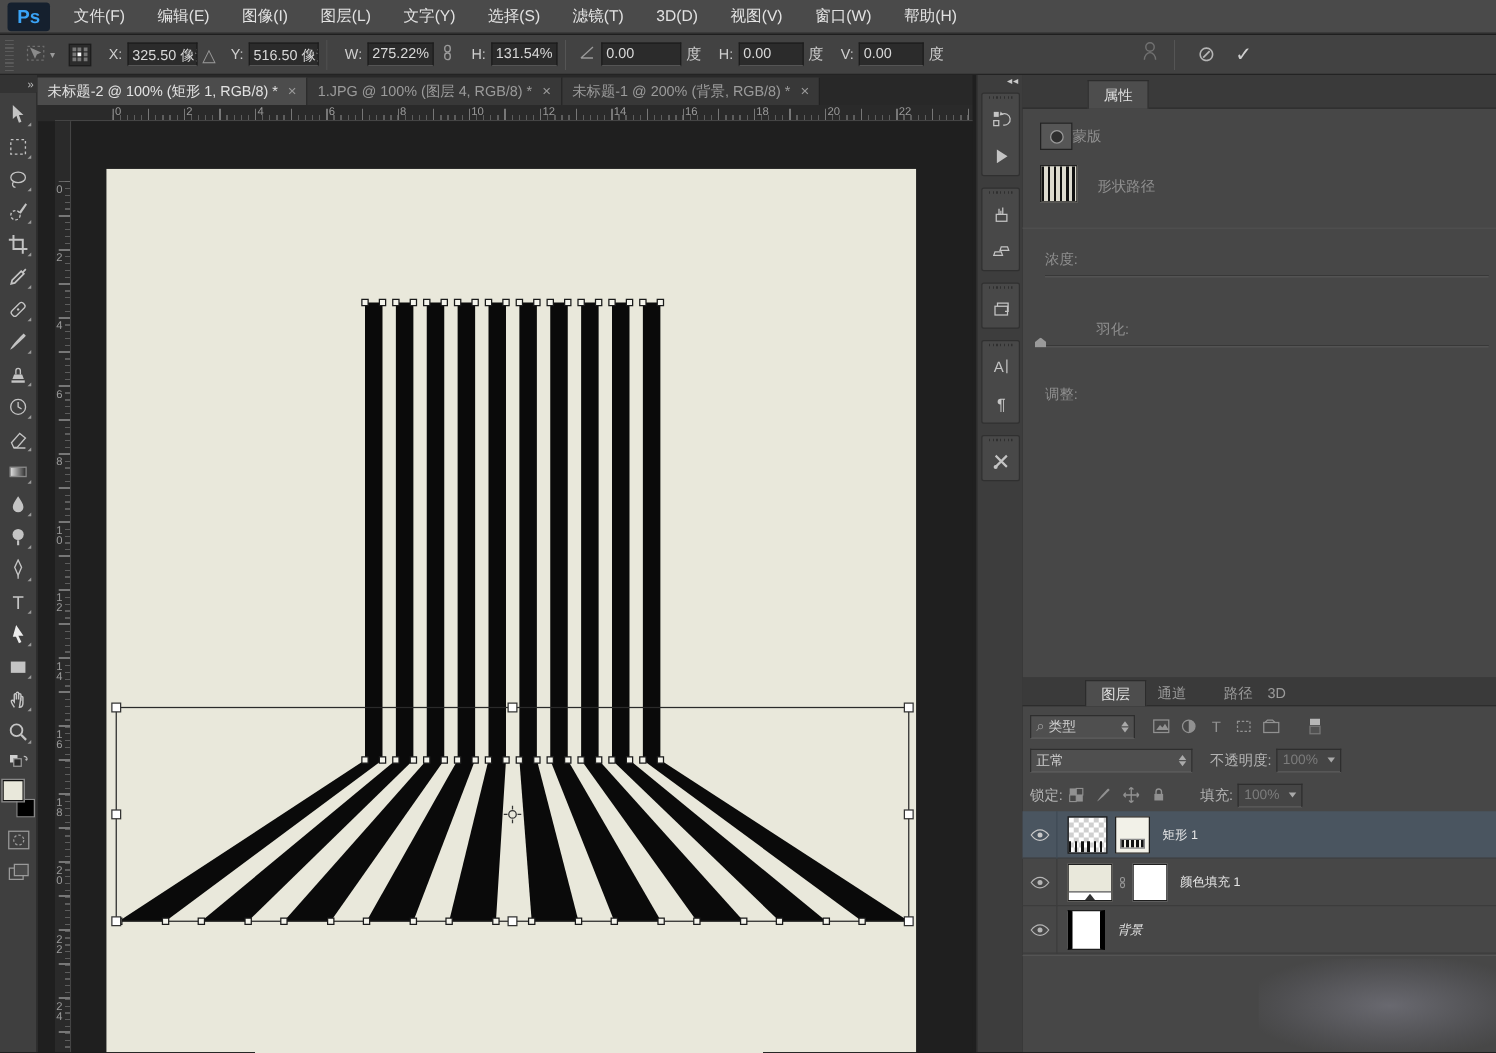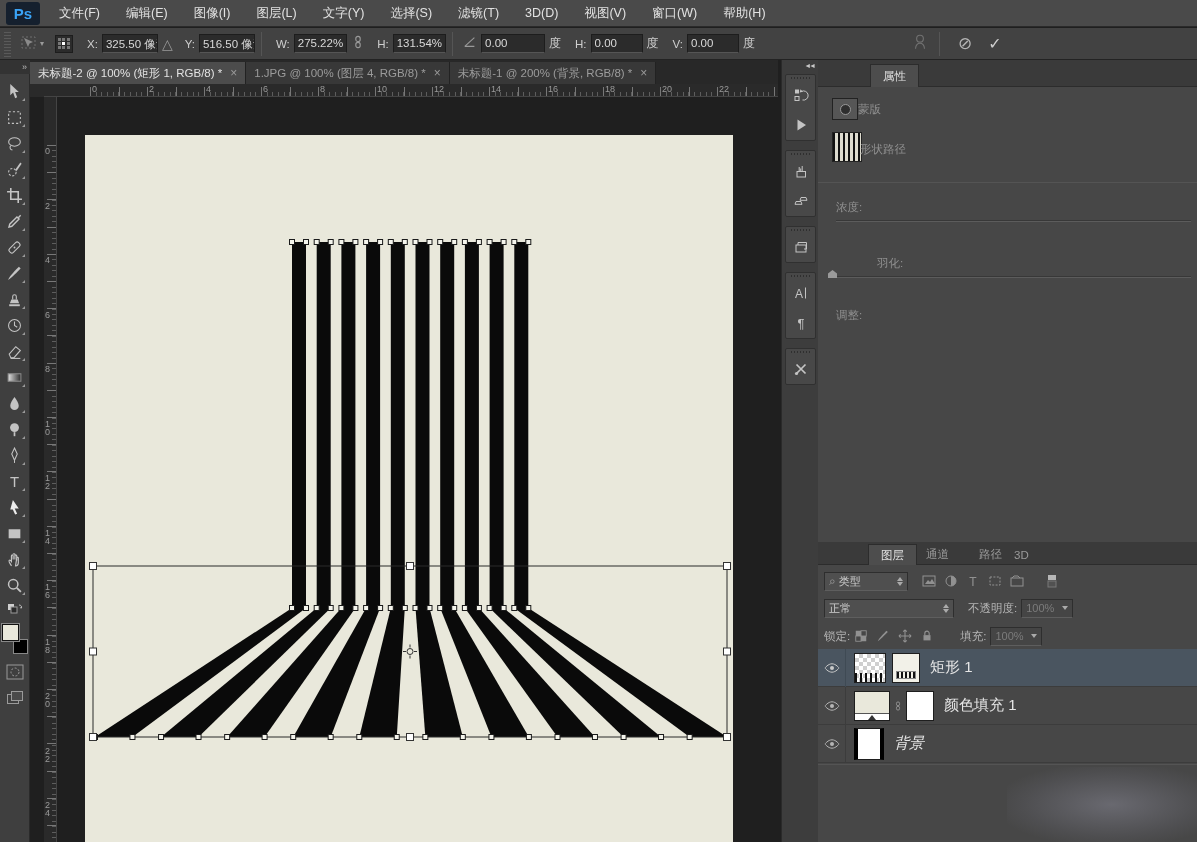--- a/index.html
+++ b/index.html
@@ -77,21 +77,21 @@
   .combo .updown i.up{border-bottom:4px solid #aaa;}
   .combo .updown i.dn{border-top:4px solid #aaa;}
   .combo.disabled{color:#7c7c7c;background:#454545;text-align:center;}
   .lp-label{font-size:11.5px;color:#b4b4b4;}
   .filter-icon{width:20px;height:18px;display:flex;align-items:center;justify-content:center;margin:0 1px;opacity:.75;}
   .layer-row{position:absolute;left:0;right:0;height:38px;border-bottom:1px solid #3c3c3c;display:flex;align-items:center;}
   .layer-row.sel{background:#4a5560;}
   .eye-cell{width:28px;height:38px;display:flex;align-items:center;justify-content:center;border-right:1px solid #3c3c3c;}
   .lthumb{border:1px solid #1e1e1e;background:#fff;position:relative;overflow:hidden;}
   .checker{background:conic-gradient(#cfcfcf 0 25%,#fff 0 50%,#cfcfcf 0 75%,#fff 0) 0 0/8px 8px;}
-  .lname{font-size:15px;color:#e6e6e6;margin-left:10px;}
+  .lname{font-size:10px;color:#e6e6e6;margin-left:10px;}
   .sel-brackets{position:absolute;inset:-3px;border:1.5px solid #e8e8e8;}
   #watermark{position:absolute;right:0;bottom:0;width:190px;height:75px;background:radial-gradient(ellipse at 55% 50%,rgba(160,160,178,.38),rgba(120,120,135,.15) 60%,transparent 80%);}
 </style>
 </head>
 <body>
 
 <div id="stage">
 
   <div id="menubar" class="abs">
     <div id="pslogo">Ps</div>
@@ -563,21 +563,21 @@
     <div class="panel-header">
       <div class="panel-tab" style="left:8px;">属性</div>
     </div>
     <div id="maskicon">
         <span></span>
       </div>
     <span class="plabel" style="left:40px;top:42px;">蒙版</span>
     <div id="shapethumb">
         <div class="mini-stripes"></div>
       </div>
-    <span class="plabel" style="left:42px;top:82px;">形状路径</span>
+    <span class="plabel" style="left:60px;top:82px;">形状路径</span>
     <div class="divline" style="top:122px;"></div>
     <span class="plabel" style="left:18px;top:140px;">浓度:</span>
     <div class="slider-track" style="left:18px;right:6px;top:160px;"></div>
     <span class="plabel" style="left:18px;top:196px;margin-left:41px;">羽化:</span>
     <div class="slider-track" style="left:10px;right:6px;top:216px;"></div>
     <div class="slider-handle" style="left:10px;top:210px;"></div>
     <span class="plabel" style="left:18px;top:248px;">调整:</span>
   </div>
 
   <div id="layerspanel" class="abs">

